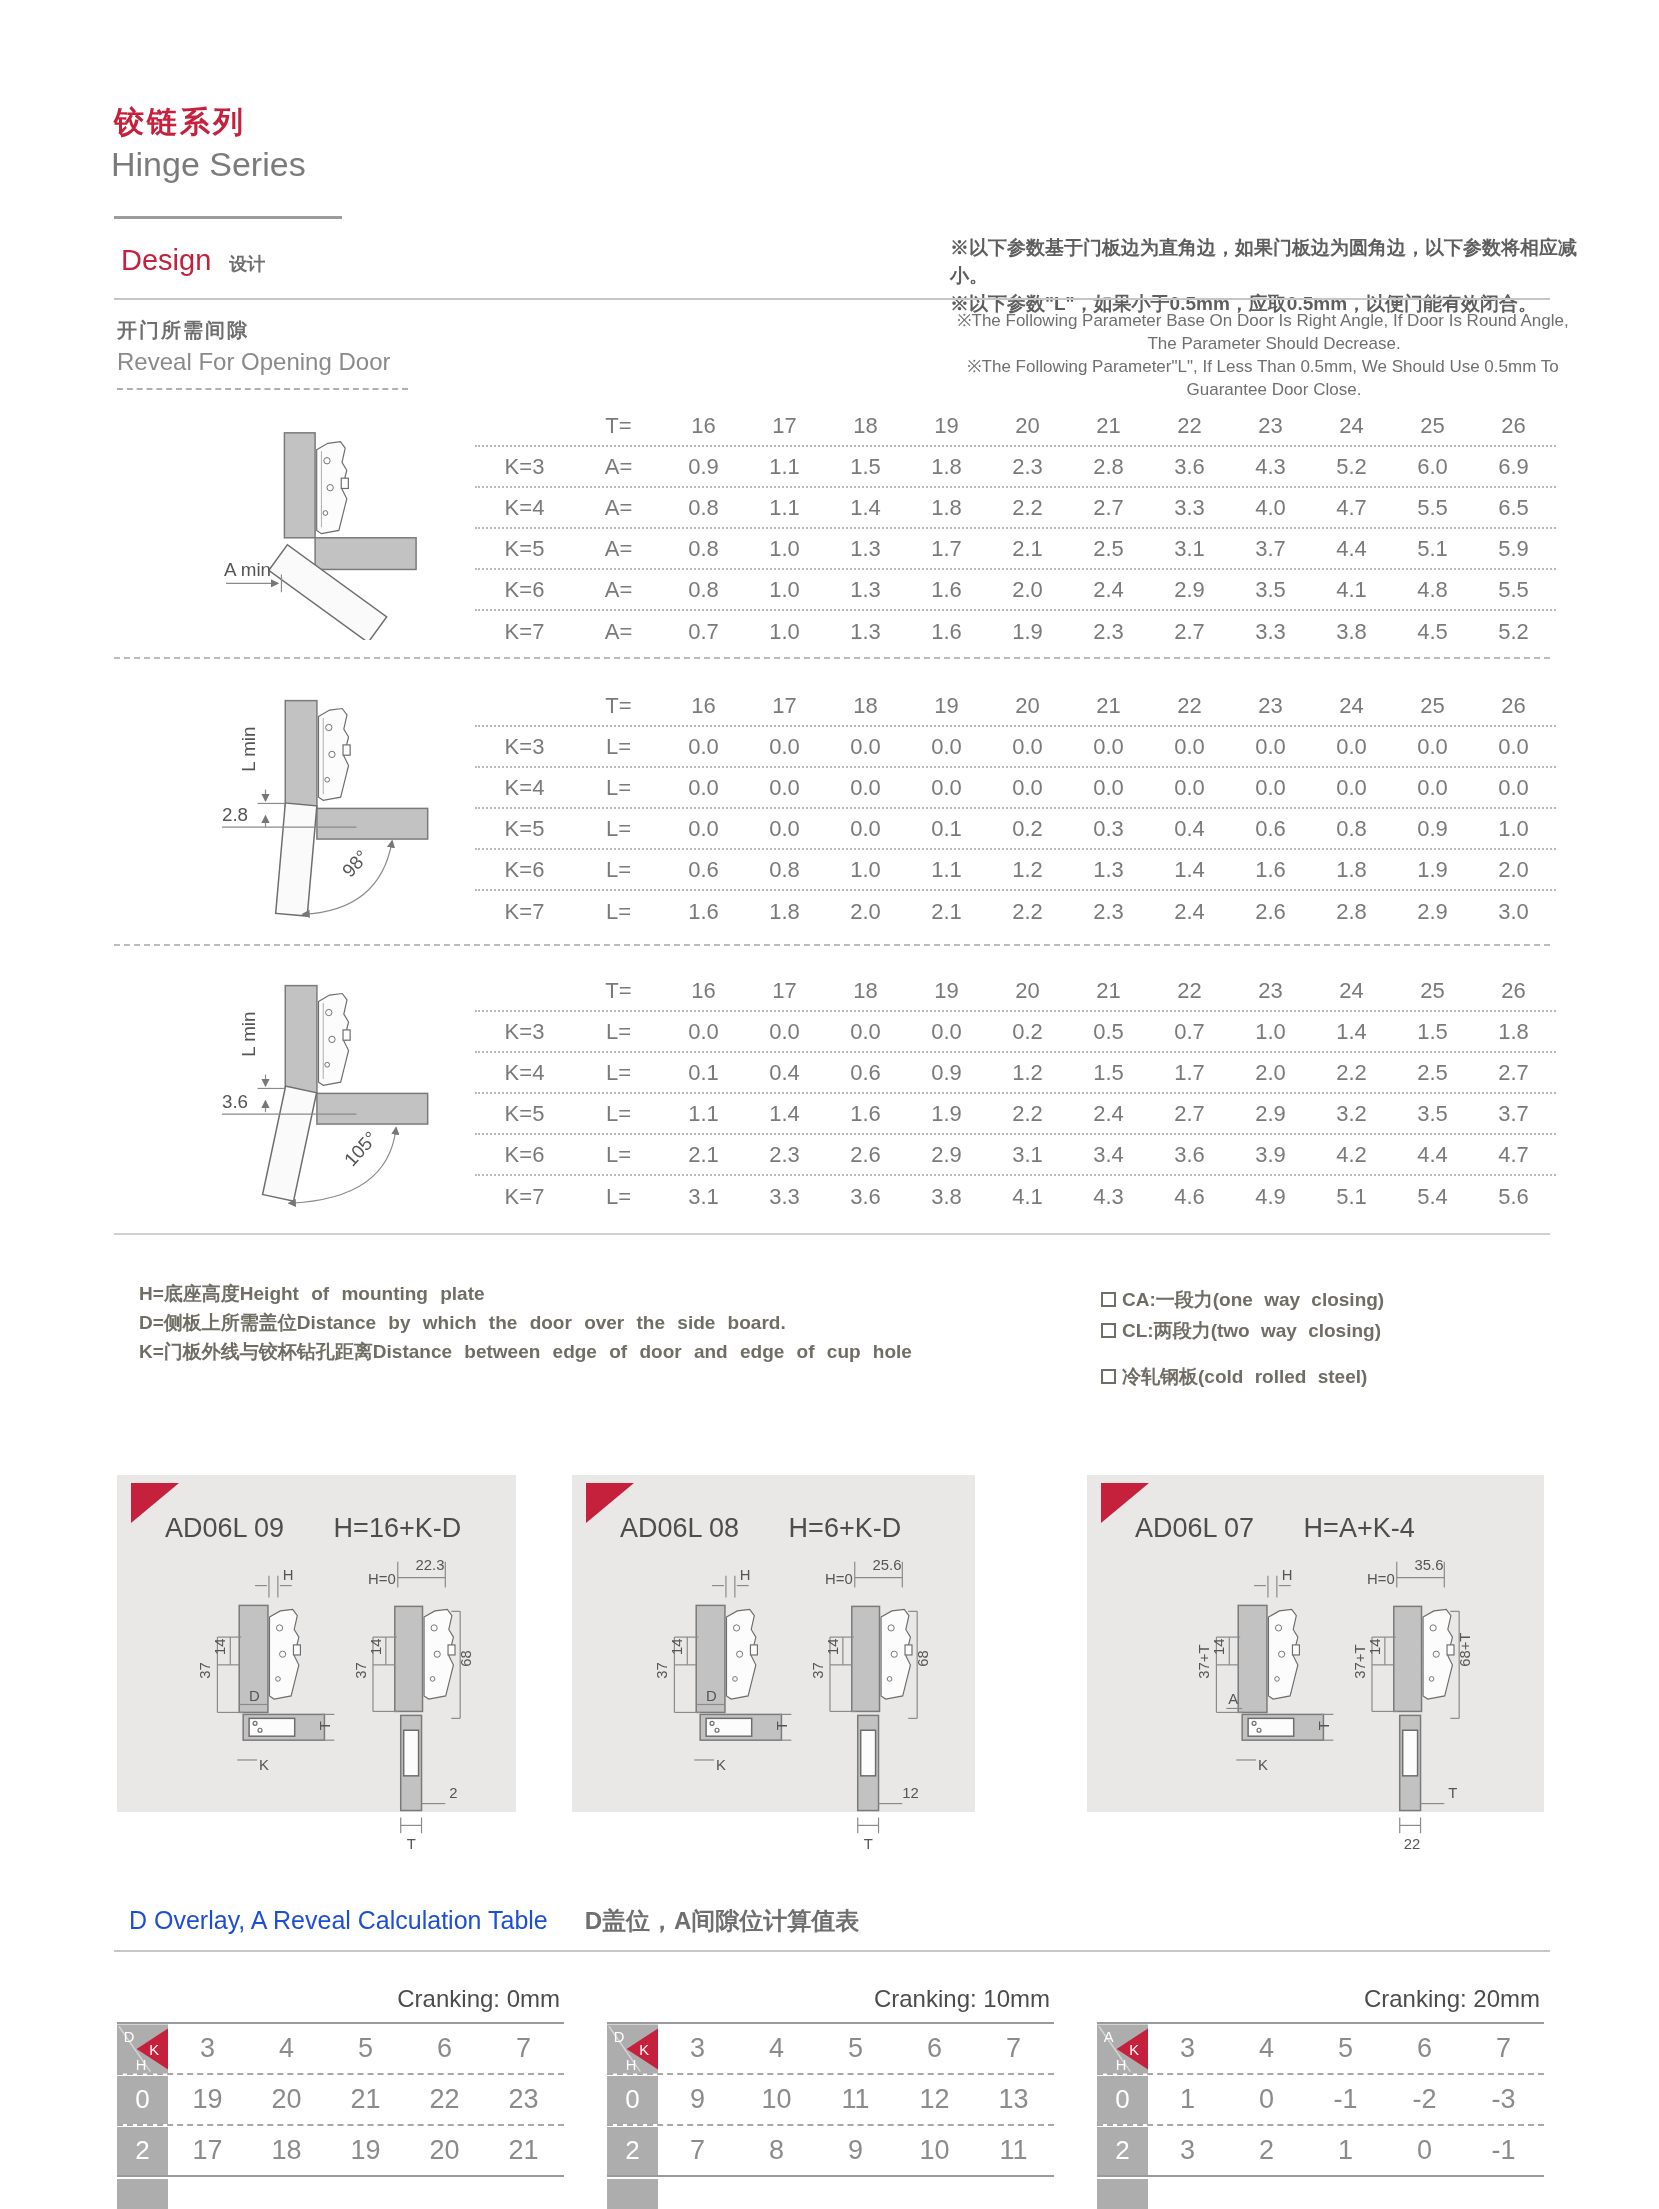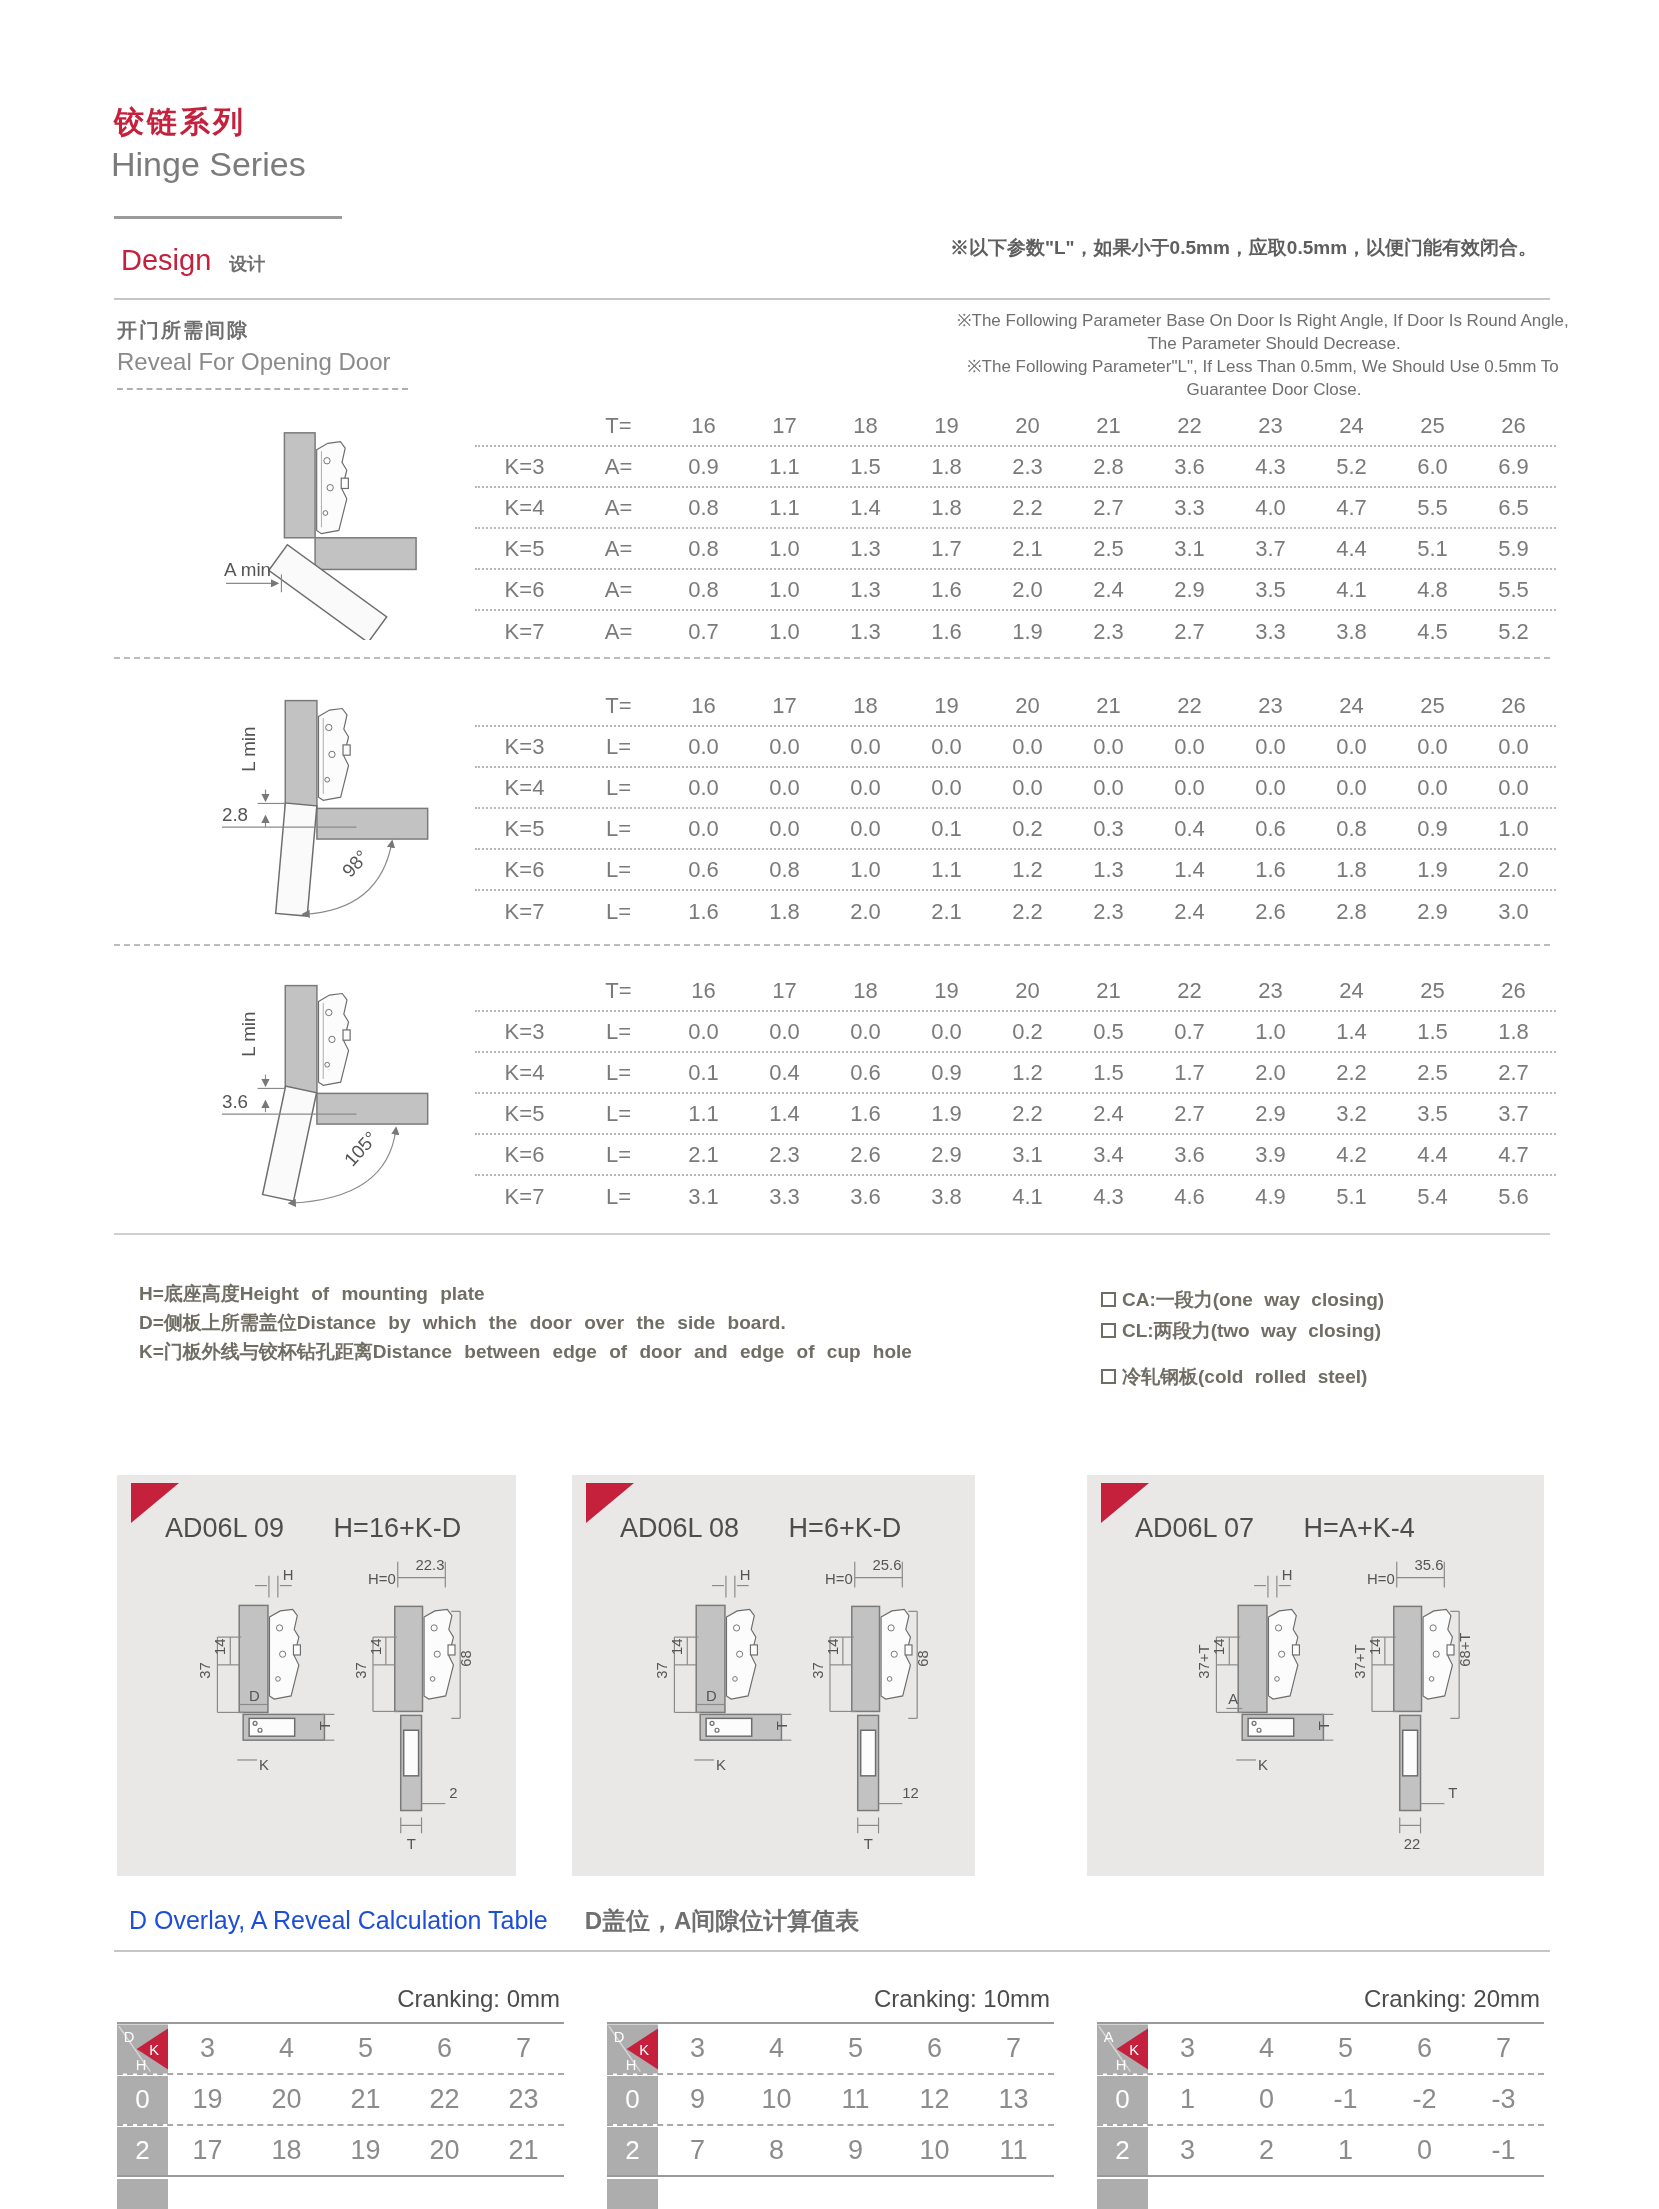--- a/index.html
+++ b/index.html
@@ -38,21 +38,21 @@
   .sep-dash { left:114px; width:1436px; border-top:2px dashed #bcbcbc; }
   .sep-solid { left:114px; width:1436px; border-top:2px solid #d0d0d0; }
 
   
   .legend { left:139px; top:1279px; font-size:19px; font-weight:bold; color:#6f6d64; line-height:29px; word-spacing:7px; }
   .options { left:1101px; top:1284px; font-size:19px; font-weight:bold; color:#6f6d64; line-height:31px; word-spacing:6px; }
   .opt3 { margin-top:15px; }
   .cbx { display:inline-block; width:15px; height:15px; border:2px solid #6f6d64; margin-right:6px; vertical-align:-1px; }
 
   
-  .panel { position:absolute; top:1475px; height:401px; background:#e9e8e6; }
+  .panel { position:absolute; top:1475px; height:337px; background:#e9e8e6; }
   .ptitle { position:absolute; left:48px; top:38px; font-size:27px; color:#4d4d4d; white-space:nowrap; }
   .ptitle .formula { margin-left:42px; }
   .ptri { position:absolute; left:14px; top:8px; }
   .psvg { position:absolute; left:0; top:65px; }
 
   
   .calc-title { left:129px; top:1905px; font-size:25px; white-space:nowrap; }
   .calc-title .en { color:#1d4ed8; }
   .calc-title .zh { color:#6f6f6f; font-weight:bold; margin-left:30px; font-size:24px; }
 
@@ -86,20 +86,21 @@
 <div class="page">
 
   <div class="abs title-zh">铰链系列</div>
   <div class="abs title-en">Hinge Series</div>
   <div class="abs rule-short"></div>
   <div class="abs design">
     <span class="red">Design</span>
     <span class="zh">设计</span>
   </div>
   <div class="abs notes-zh">
+    <div>※以下参数基于门板边为直角边，如果门板边为圆角边，以下参数将相应减小。</div>
     <div>※以下参数"L"，如果小于0.5mm，应取0.5mm，以便门能有效闭合。</div>
   </div>
   <div class="abs rule-long"></div>
   <div class="abs notes-en">
     <div>※The Following Parameter Base On Door Is Right Angle, If Door Is Round Angle, The Parameter Should Decrease.</div>
     <div>※The Following Parameter"L", If Less Than 0.5mm, We Should Use 0.5mm To Guarantee Door Close.</div>
   </div>
   <div class="abs reveal-zh">开门所需间隙</div>
   <div class="abs reveal-en">Reveal For Opening Door</div>
   <div class="abs dash-short"></div>

